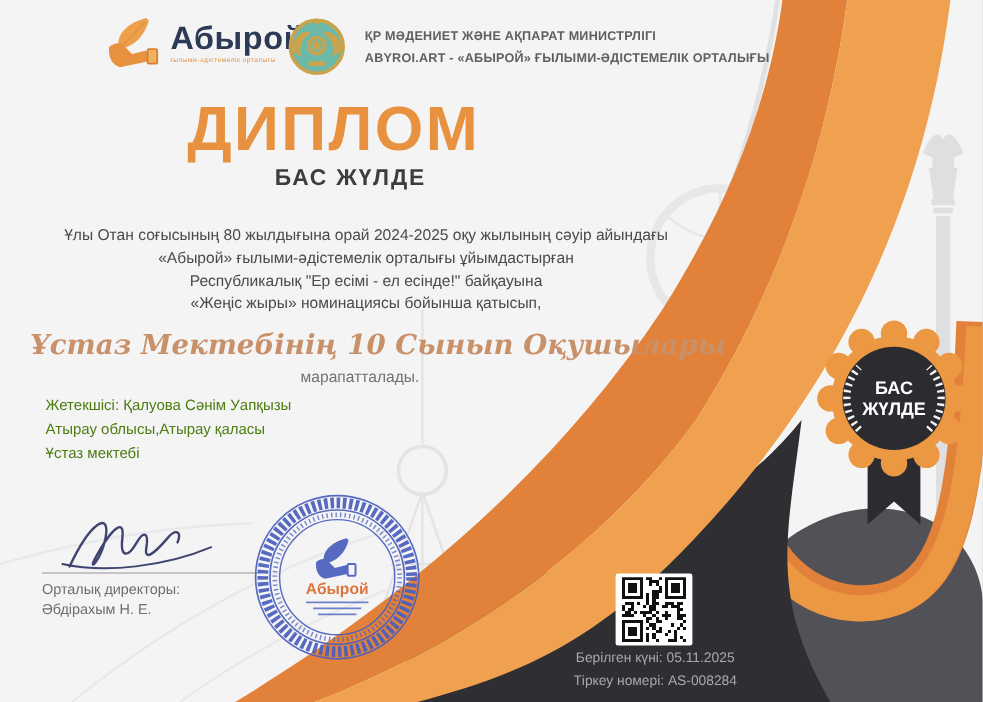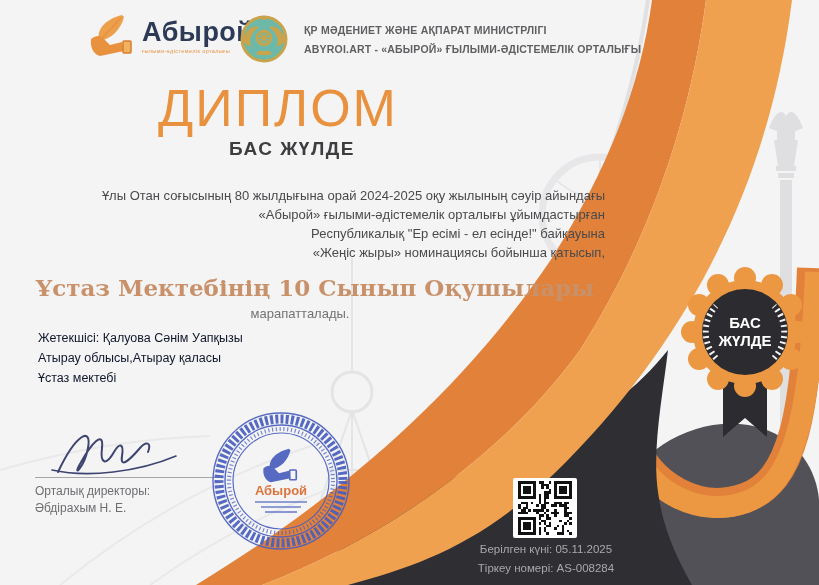--- a/index.html
+++ b/index.html
@@ -13,32 +13,32 @@
 
   
   .logo-wrap{left:88px;top:13px;display:flex;align-items:center;gap:6px;}
   .logo-texts{display:flex;flex-direction:column;}
   .logo-name{font-size:27px;font-weight:bold;color:#2c3a56;letter-spacing:.5px;line-height:1;}
   .logo-tagline{font-size:5.5px;color:#e8913e;letter-spacing:.4px;margin-top:2px;}
   .ministry{left:293px;top:21px;font-size:10.5px;color:#5f5f62;letter-spacing:.2px;line-height:19px;font-weight:700;margin-left:11px;}
 
   
   .title-block{left:0;top:80px;width:556px;text-align:center;}
-  .title-main{font-size:52px;font-weight:400;color:#e8913e;letter-spacing:2px;line-height:1.1;}
+  .title-main{font-size:52px;font-weight:700;color:#e8913e;letter-spacing:2px;line-height:1.1;}
   .title-sub{font-size:19px;font-weight:800;color:#3d3d3f;letter-spacing:1.5px;margin-top:1px;padding-left:28px;}
 
   
-  .body-block{left:5px;top:186px;width:600px;text-align:right;font-size:13px;color:#4a4a4c;line-height:19px;}
+  .body-block{left:5px;top:186px;width:600px;text-align:center;font-size:13px;color:#4a4a4c;line-height:19px;}
   .recipient{left:10px;top:274px;width:610px;text-align:center;
-    font-family:"DejaVu Serif",serif;font-weight:bold;
+    font-family:"DejaVu Serif",serif;font-style:italic;font-weight:bold;
     font-size:23px;color:#c9916a;}
   .awarded{left:0;top:306px;width:600px;text-align:center;font-size:13px;color:#737373;}
 
   
-  .details{left:38px;top:328px;font-size:12.5px;color:#0f172a;line-height:20px;}
+  .details{left:38px;top:328px;font-size:12.5px;color:#4d7c0f;line-height:20px;}
 
   
   .sig-line{left:35px;top:477px;width:182px;border-bottom:1px solid #a5a5a8;}
   .sig-role{left:35px;top:483px;width:182px;text-align:left;font-size:12px;color:#6e6e71;line-height:17px;}
 
   
   .city{left:45px;top:551px;font-size:13.5px;color:#4a4a4c;}
   .qr-card{left:513px;top:478px;width:64px;height:60px;background:#fff;border-radius:2px;
     display:flex;align-items:center;justify-content:center;}
   .issue-lines{left:446px;top:540px;width:200px;text-align:center;

